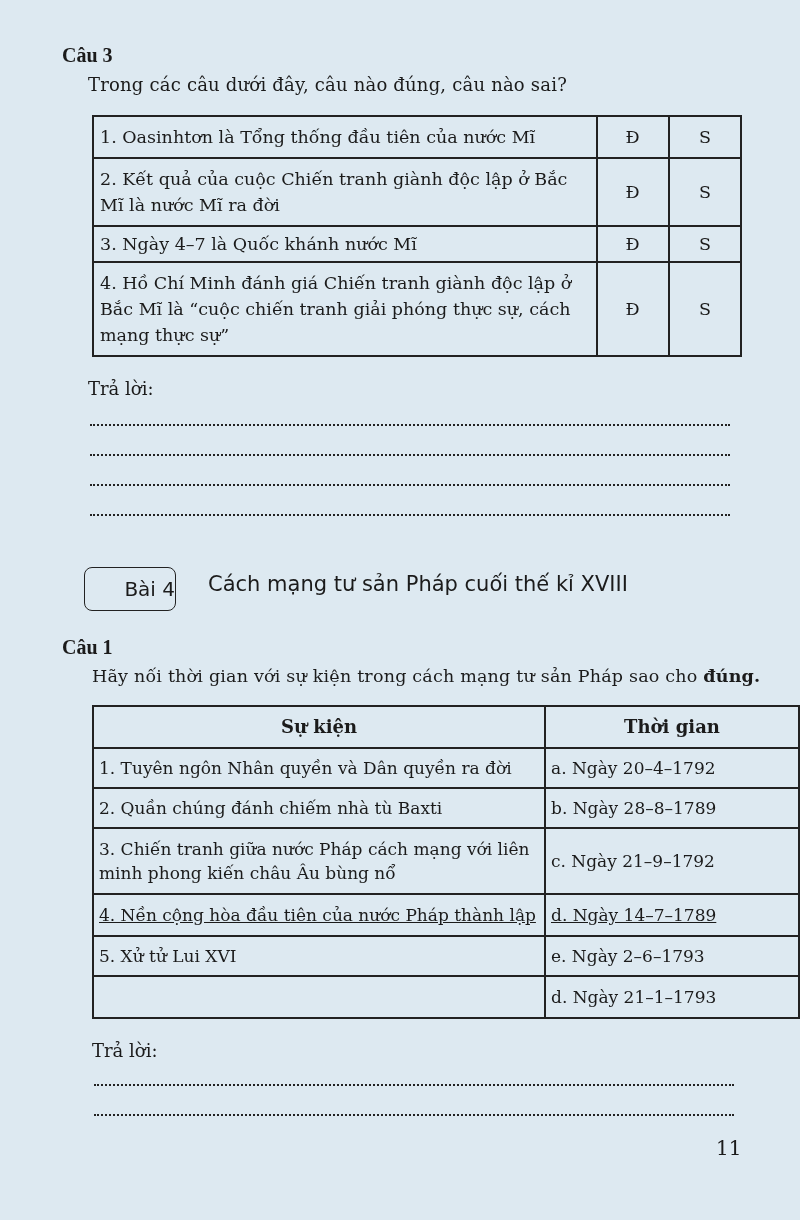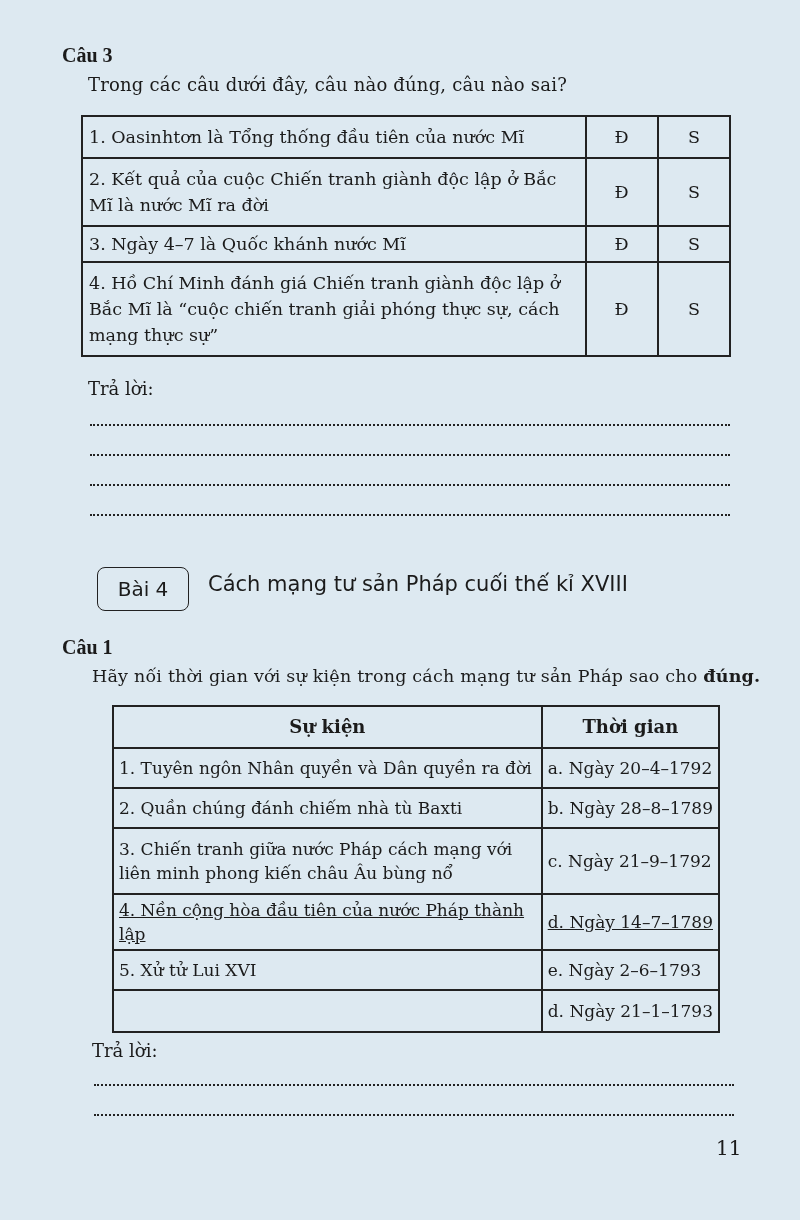--- a/index.html
+++ b/index.html
@@ -17,21 +17,21 @@
       font-weight: bold;
       font-size: 20px;
     }
     .prompt {
       font-family: "DejaVu Serif", serif;
       font-size: 18px;
       letter-spacing: 0.2px;
     }
     table.tf {
       position: absolute;
-      left: 81px; top: 115px;
+      left: 92px; top: 115px;
       width: 650px;
       border-collapse: collapse;
       font-family: "DejaVu Serif", serif;
       font-size: 17.5px;
     }
     table.tf td {
       border: 2px solid #222;
       padding: 4px 6px;
       line-height: 26px;
       vertical-align: middle;
@@ -42,42 +42,41 @@
       font-family: "DejaVu Serif", serif;
       font-size: 18px;
     }
     .dotline {
       position: absolute;
       height: 0;
       border-bottom: 2px dotted #222;
     }
     .lesson-box {
       position: absolute;
-      left: 97px; top: 567px;
+      left: 84px; top: 567px;
       width: 90px; height: 42px;
       border: 1.5px solid #222;
       border-radius: 8px;
       font-family: "DejaVu Sans", sans-serif;
       font-size: 20px;
-      display: flex; align-items: center; justify-content: center;
+      display: flex; align-items: center; justify-content: flex-end;
     }
     .lesson-title {
       position: absolute;
       left: 208px; top: 572px;
       font-family: "DejaVu Sans", sans-serif;
       font-size: 21px;
     }
     table.match {
       position: absolute;
       left: 92px; top: 705px;
-      width: 608px;
+      width: 708px;
       border-collapse: collapse;
       font-family: "DejaVu Serif", serif;
       font-size: 17px;
-      margin-left: 20px;
     }
     table.match th, table.match td {
       border: 2px solid #222;
       padding: 3px 5px;
       line-height: 24px;
       vertical-align: middle;
     }
     table.match th {
       font-weight: bold;
       font-size: 18px;

